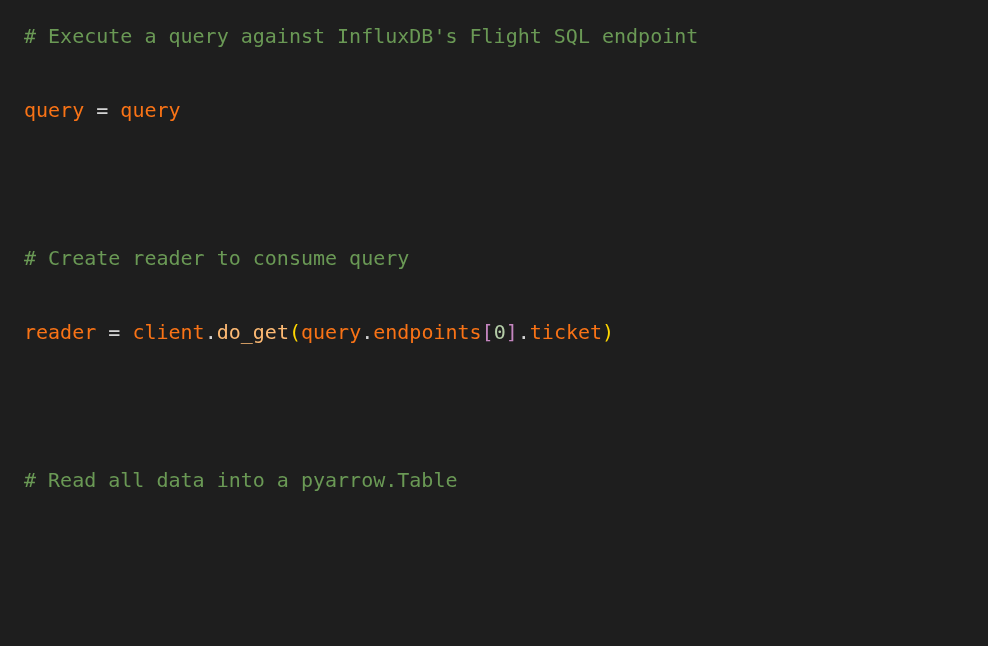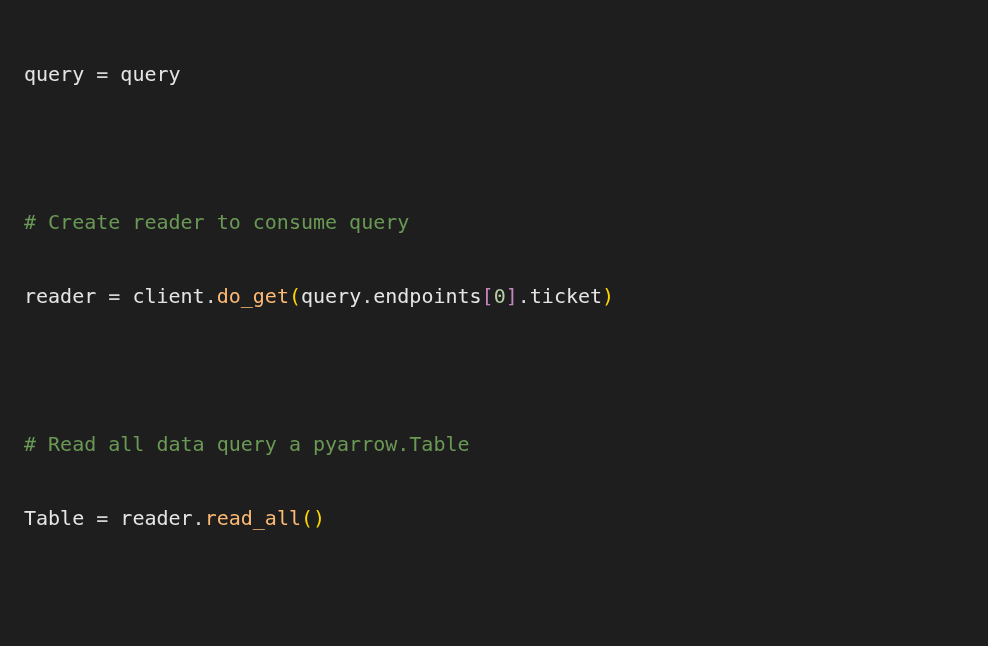--- a/index.html
+++ b/index.html
@@ -1,36 +1,35 @@
 <!DOCTYPE html>
 <html><head>
 <meta charset="utf-8">
 <style>
   html,body{margin:0;padding:0;background:#1e1e1e;width:988px;height:646px;overflow:hidden}
   pre.code{margin:0;padding:18px 24px 18px 24px;font-family:ui-monospace,SFMono-Regular,Menlo,Consolas,"Liberation Mono",monospace;font-size:20px;line-height:36px;color:#d4d4d4;white-space:pre;letter-spacing:0}
   .line{display:block;min-height:36px}
   .c{color:#6a9955}
-  .v{color:#e5e5e5}
+  .v{color:#f97316}
   .fn{color:#fdba74}
   .n{color:#b5cea8}
   .p{color:#d4d4d4}
   .pb{color:#ffd700}
   .pp{color:#c586c0}
 </style>
 </head>
 <body>
 
-<pre class="code"><code id="code-root">
+<pre class="code"><code id="code-root"><span class="line"><span class="c"># Execute a query against InfluxDB's Flight SQL endpoint</span></span>
 <span class="line"><span class="v">query</span><span class="p"> = </span><span class="v">query</span></span>
 <span class="line">​</span>
 <span class="line"><span class="c"># Create reader to consume query</span></span>
 <span class="line"><span class="v">reader</span><span class="p"> = </span><span class="v">client</span><span class="p">.</span><span class="fn">do_get</span><span class="pb">(</span><span class="v">query</span><span class="p">.</span><span class="v">endpoints</span><span class="pp">[</span><span class="n">0</span><span class="pp">]</span><span class="p">.</span><span class="v">ticket</span><span class="pb">)</span></span>
 <span class="line">​</span>
-<span class="line"><span class="c"># Read all data query a pyarrow.Table</span></span>
-<span class="line"><span class="v">Table</span><span class="p"> = </span><span class="v">reader</span><span class="p">.</span><span class="fn">read_all</span><span class="pb">()</span></span>
+<span class="line"><span class="c"># Read all data into a pyarrow.Table</span></span>
 <span class="line">​</span>
 
 
 
 
 
 
 
 </code></pre>
 

